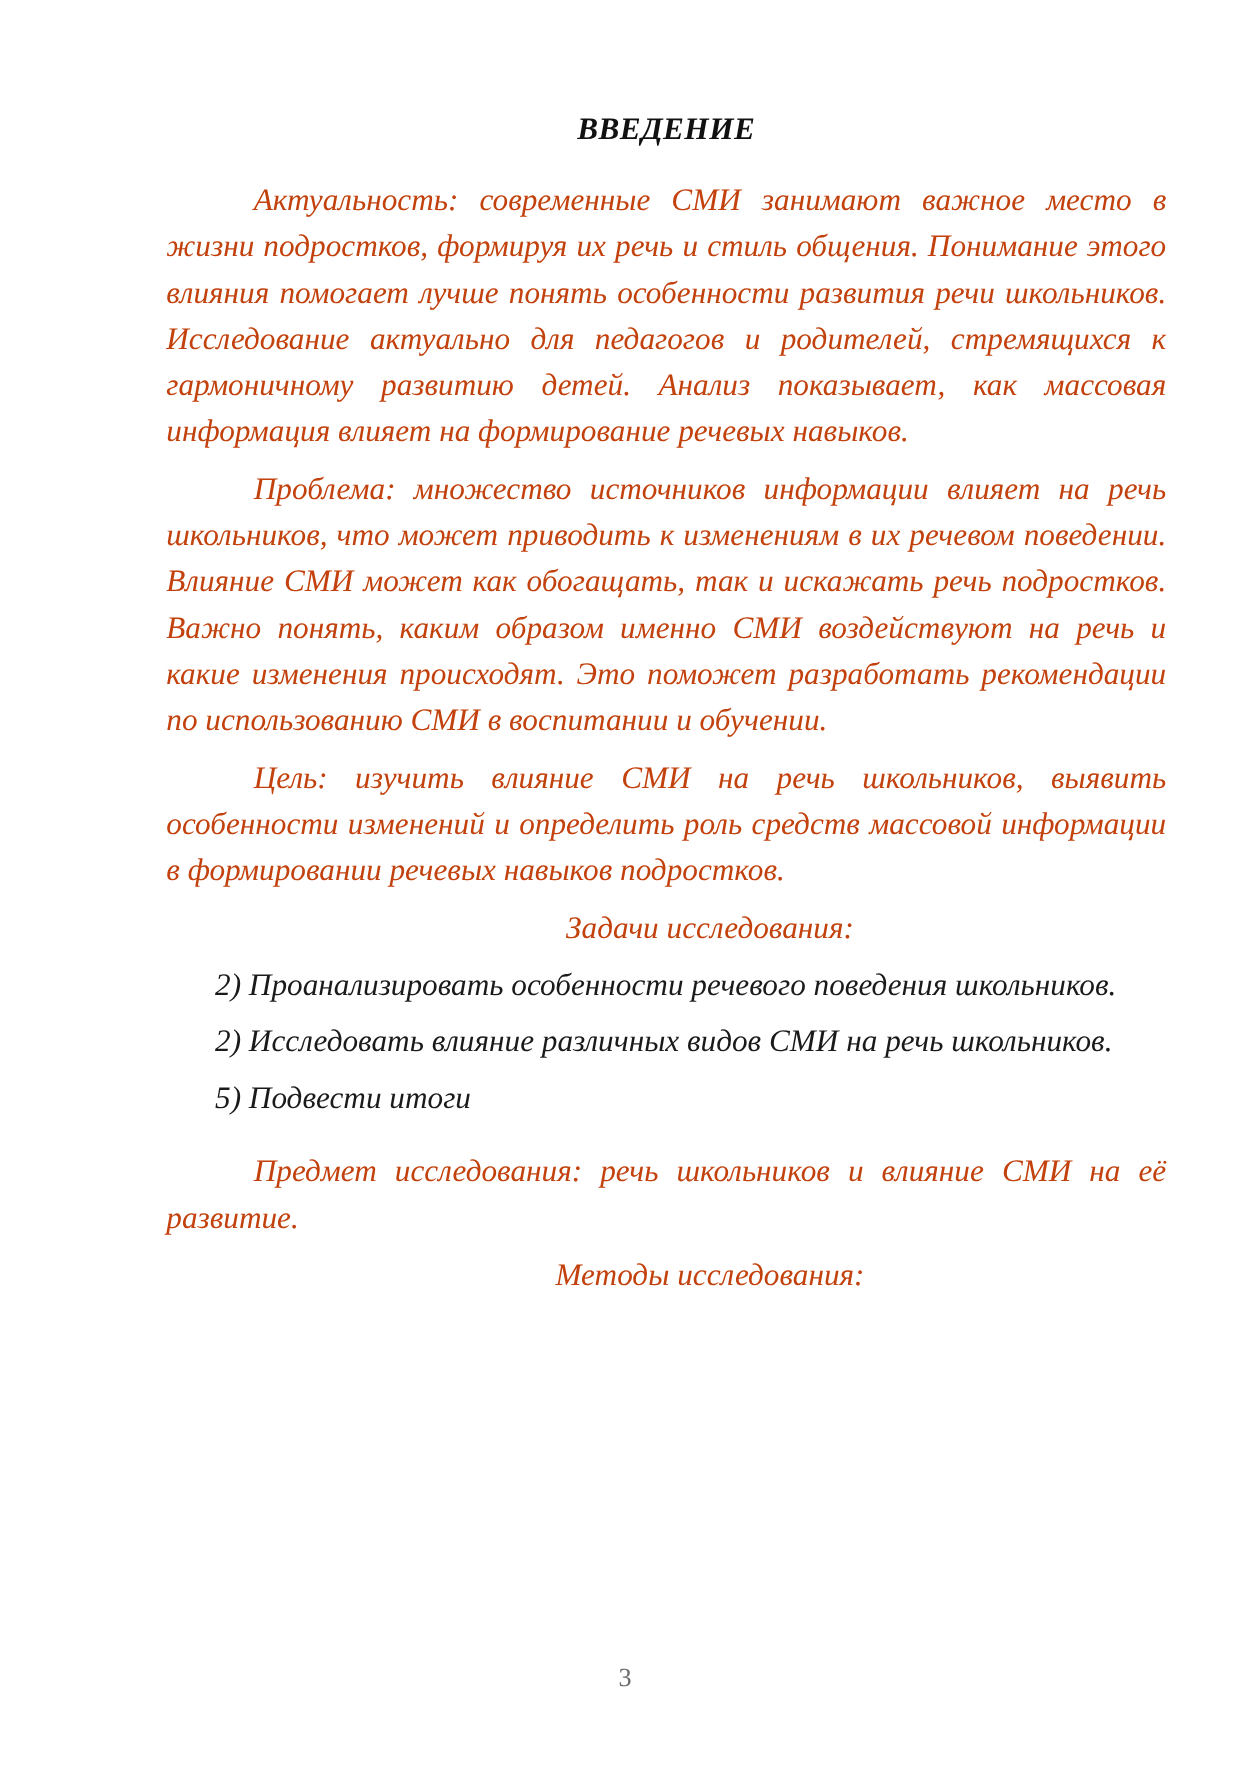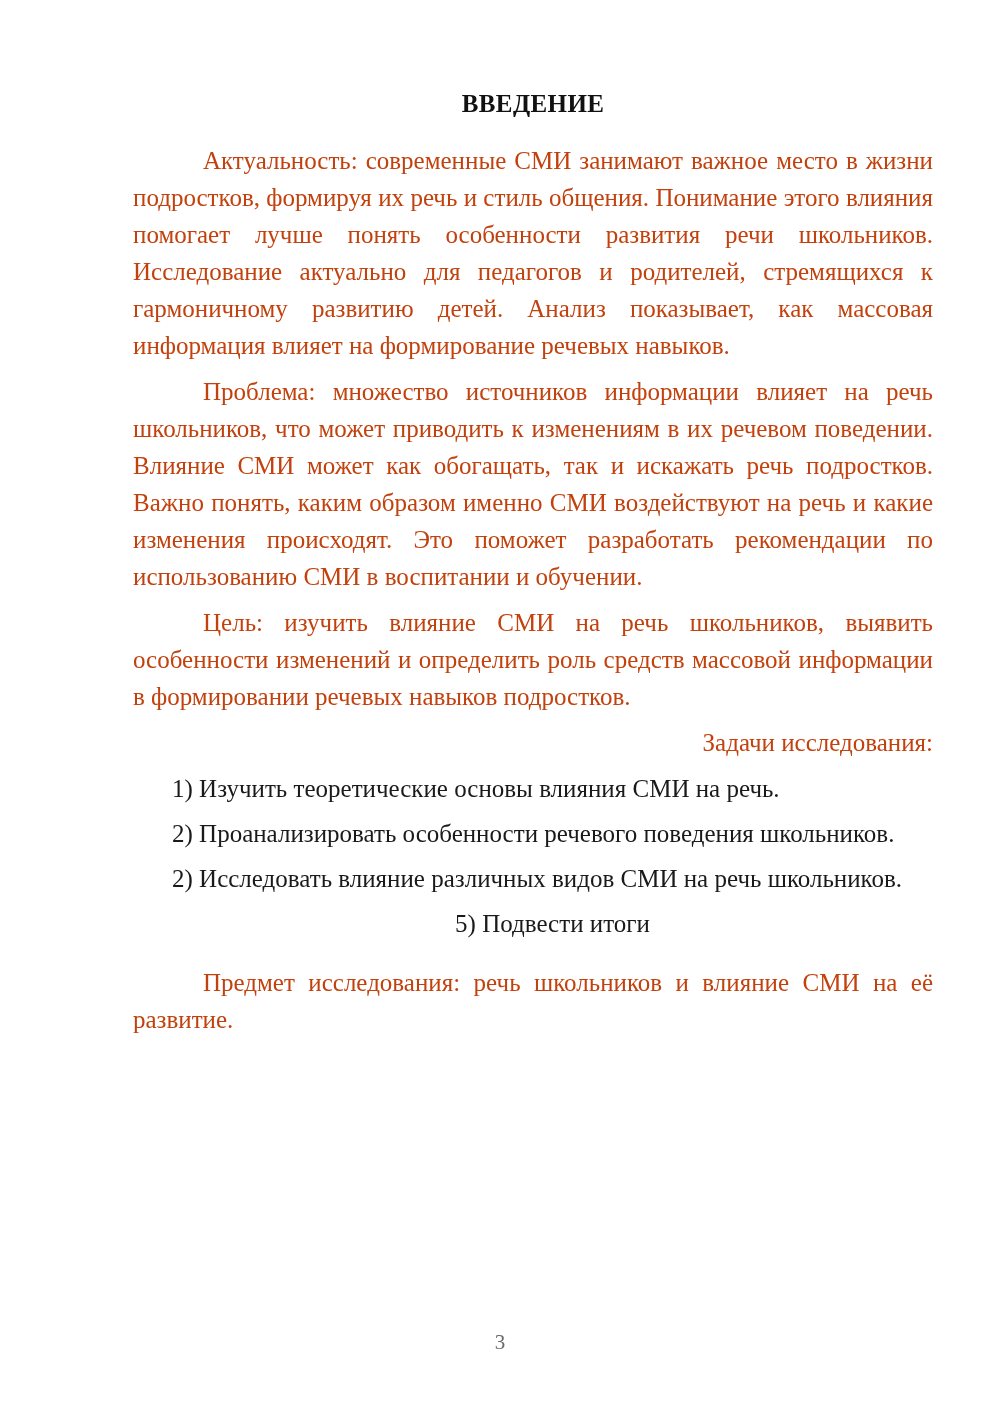--- a/index.html
+++ b/index.html
@@ -14,20 +14,21 @@
     background: #ffffff;
     overflow: hidden;
     font-family: "Liberation Serif", "DejaVu Serif", serif;
     color: #1a1a1a;
   }
   .content {
     position: absolute;
     left: 133px;
     top: 88px;
     width: 800px;
+    font-style: italic;
   }
   .doc-title {
     font-size: 25px;
     font-weight: bold;
     text-align: center;
     letter-spacing: 0.4px;
     margin: 0 0 22px 0;
     line-height: 32px;
     color: #111111;
   }
@@ -38,39 +39,38 @@
     text-justify: inter-word;
     text-indent: 70px;
     margin: 0 0 9px 0;
     color: #c2410c;
     hyphens: none;
   }
   .para:last-of-type {
     margin-bottom: 0;
   }
   .para.no-justify {
-    text-align: right;
+    text-align: center;
   }
   .task-list {
     list-style: none;
     margin: 4px 0 6px 0;
     padding: 0;
   }
   .task-item {
     font-size: 25px;
     line-height: 37px;
     text-align: left;
     padding-left: 39px;
     margin: 0 0 8px 0;
     color: #1a1a1a;
     white-space: nowrap;
   }
   .task-item:last-child {
     margin-bottom: 16px;
-    text-align: center;
   }
   .block-gap-small {
     height: 6px;
   }
   .page-number {
     position: absolute;
     left: 0;
     top: 1330px;
     width: 1000px;
     text-align: center;
@@ -91,30 +91,30 @@
 
     <p class="para">Актуальность: современные СМИ занимают важное место в жизни подростков, формируя их речь и стиль общения. Понимание этого влияния помогает лучше понять особенности развития речи школьников. Исследование актуально для педагогов и родителей, стремящихся к гармоничному развитию детей. Анализ показывает, как массовая информация влияет на формирование речевых навыков.</p>
 
     <p class="para">Проблема: множество источников информации влияет на речь школьников, что может приводить к изменениям в их речевом поведении. Влияние СМИ может как обогащать, так и искажать речь подростков. Важно понять, каким образом именно СМИ воздействуют на речь и какие изменения происходят. Это поможет разработать рекомендации по использованию СМИ в воспитании и обучении.</p>
 
     <p class="para">Цель: изучить влияние СМИ на речь школьников, выявить особенности изменений и определить роль средств массовой информации в формировании речевых навыков подростков.</p>
 
     <p class="para no-justify">Задачи исследования:</p>
 
     <ul class="task-list">
-      <li class="task-item">1) Изучить теоретические основы влияния СМИ на речь.</li>
       <li class="task-item">2) Проанализировать особенности речевого поведения школьников.</li>
       <li class="task-item">2) Исследовать влияние различных видов СМИ на речь школьников.</li>
       <li class="task-item">5) Подвести итоги</li>
     </ul>
 
     <div class="block-gap-small"></div>
 
 
     <p class="para">Предмет исследования: речь школьников и влияние СМИ на её развитие.</p>
 
 
+    <p class="para no-justify">Методы исследования:</p>
 
   </div>
 
   <div class="page-number">3</div>
 
 </div>
 
 </body></html>

